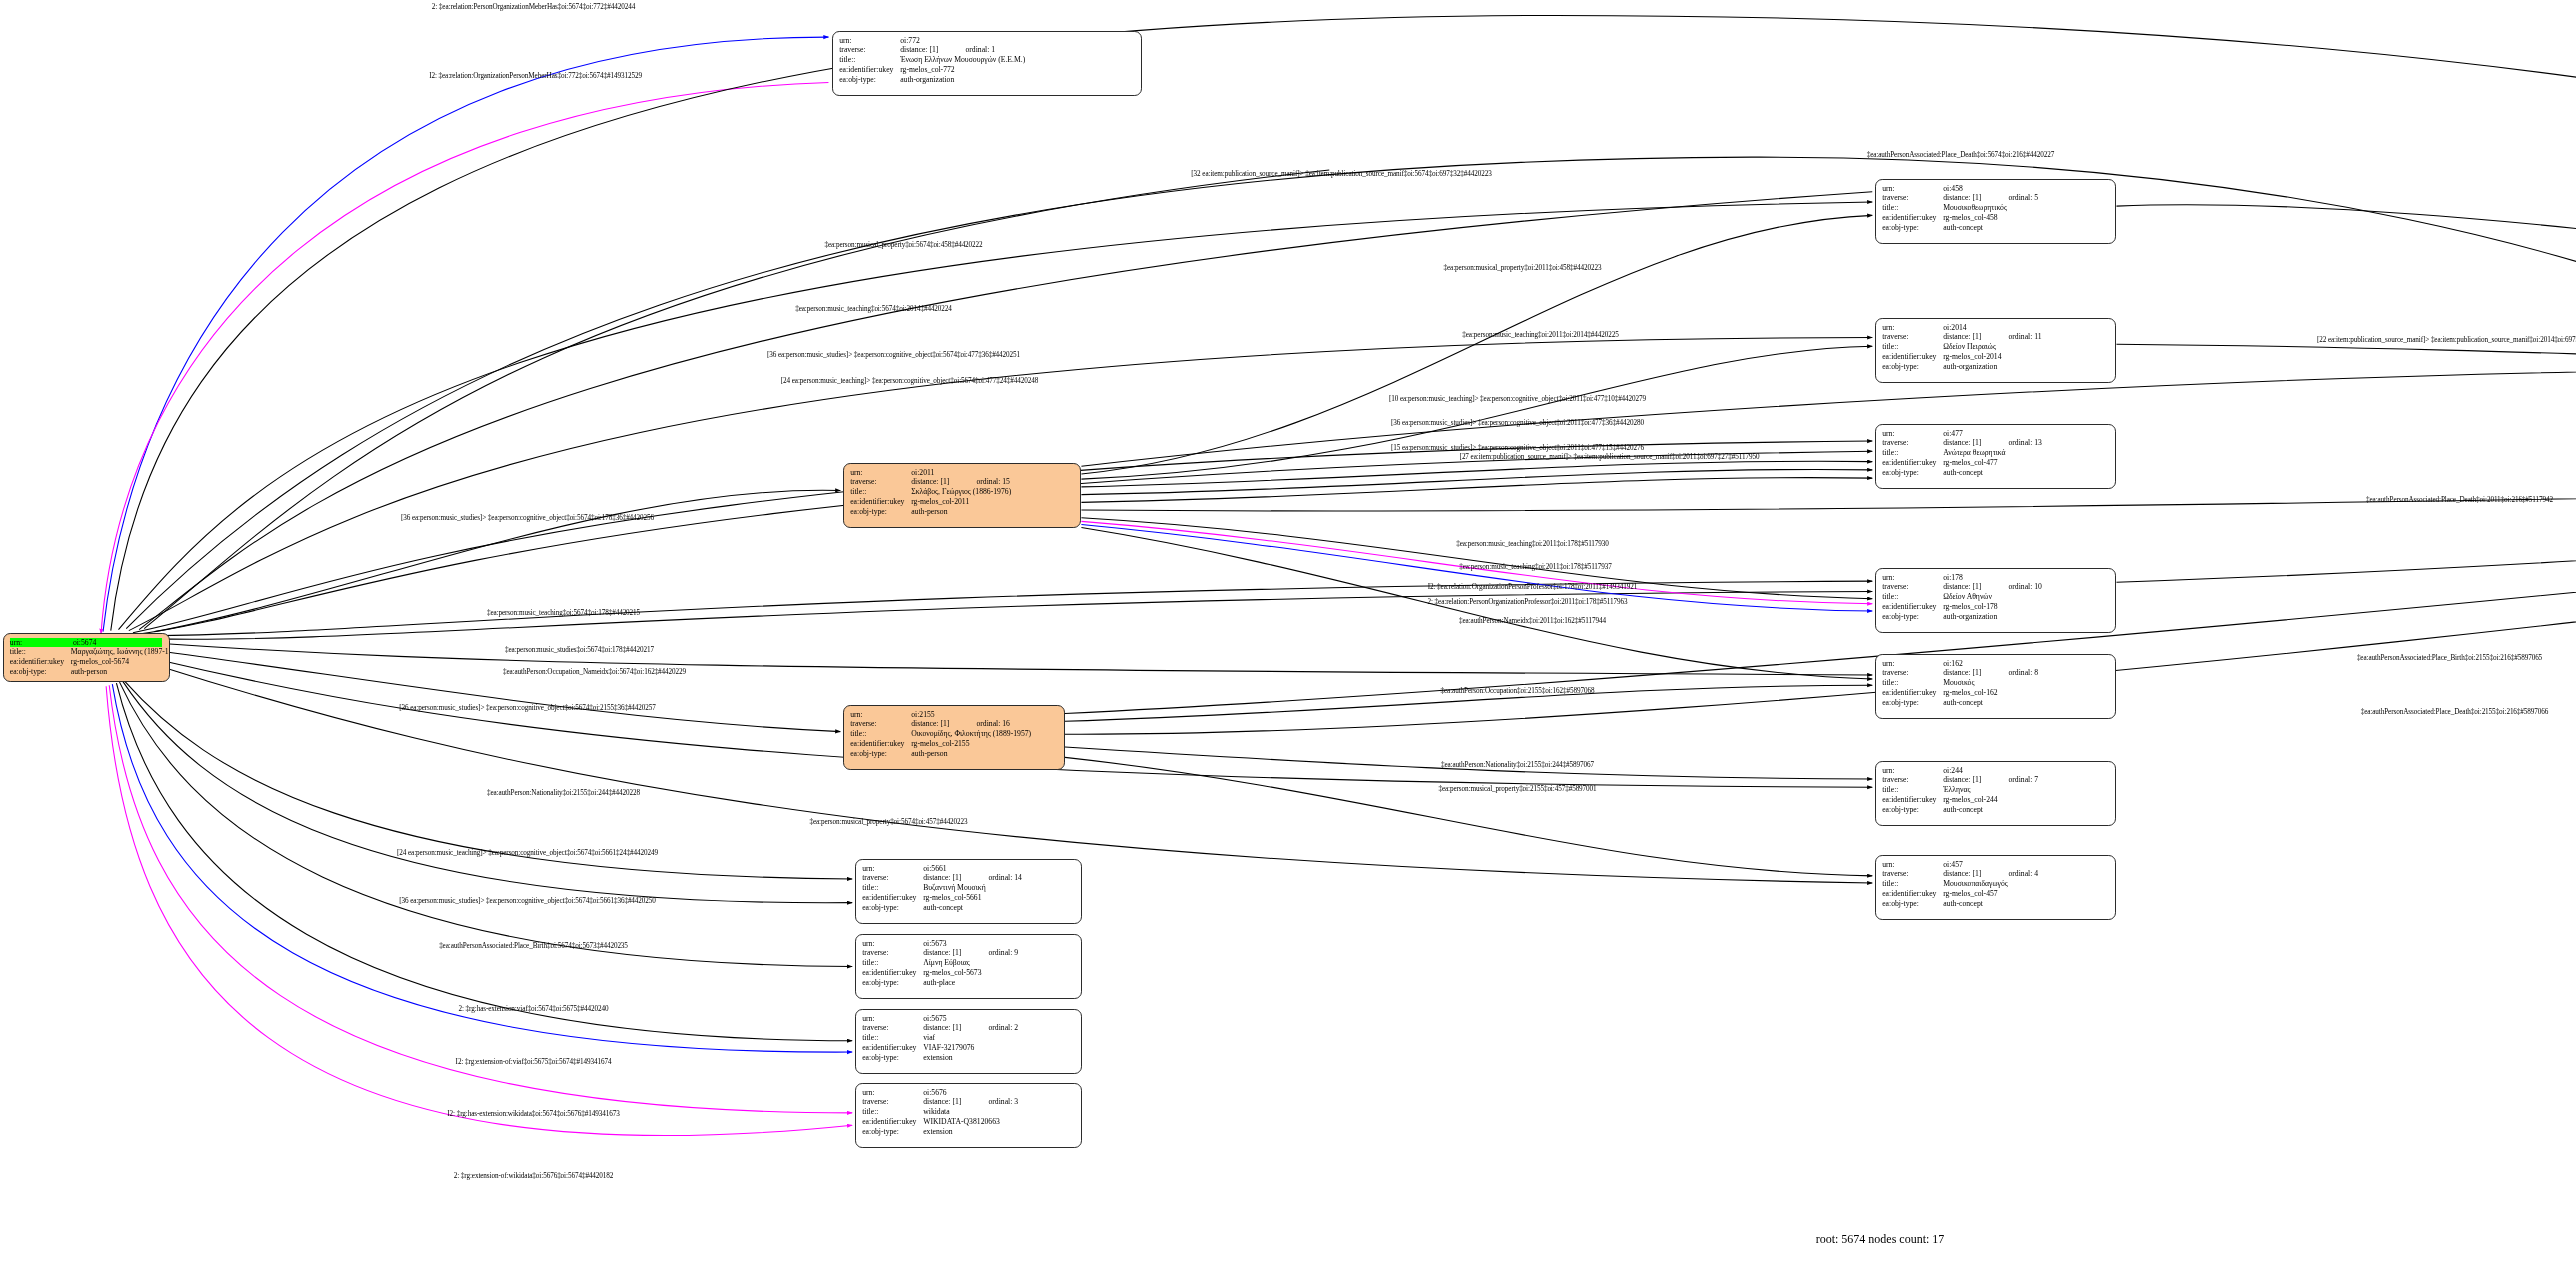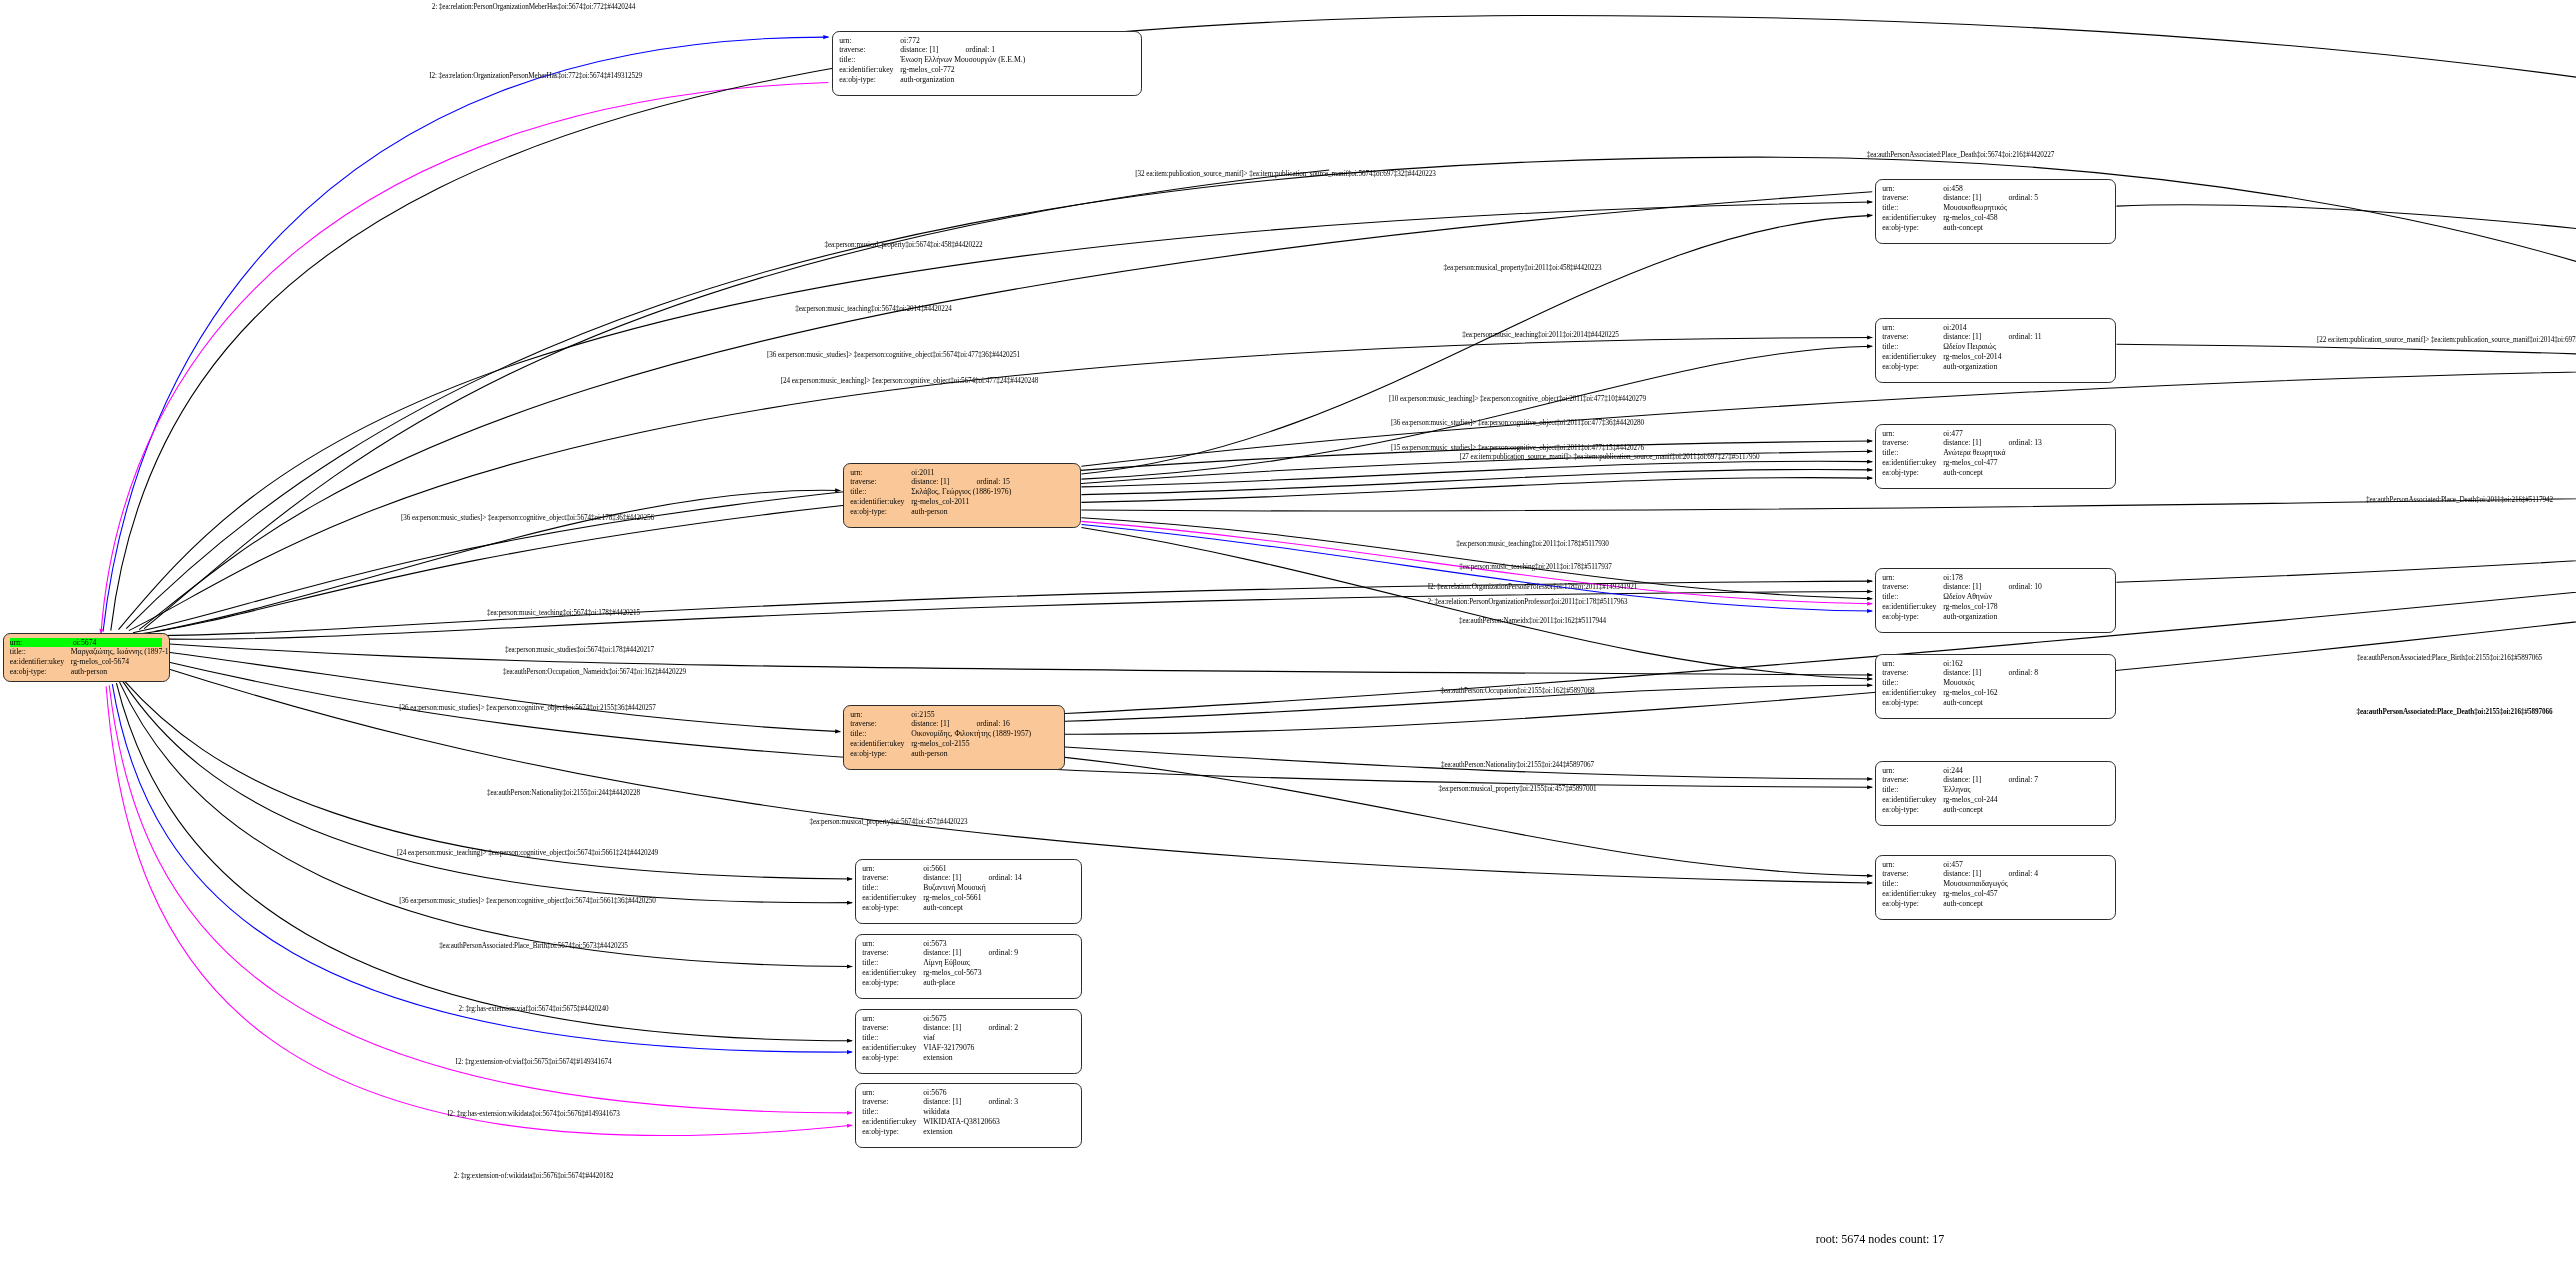--- a/index.html
+++ b/index.html
@@ -545,21 +545,21 @@
         <div class="row">
           <span class="k">ea:obj-type:</span>
           <span class="v">extension</span>
         </div>
       </div>
     </div>
   <div id="labels">
       <div class="edge-label" style="left: 526px; top: 6.7px;">2: ‡ea:relation:PersonOrganizationMeberHas‡oi:5674‡oi:772‡#4420244</div>
       <div class="edge-label" style="left: 528px; top: 76px;">I2: ‡ea:relation:OrganizationPersonMeberHas‡oi:772‡oi:5674‡#149312529</div>
       <div class="edge-label" style="left: 1953px; top: 155px;">‡ea:authPersonAssociated:Place_Death‡oi:5674‡oi:216‡#4420227</div>
-      <div class="edge-label" style="left: 1278px; top: 174px;">[32 ea:item:publication_source_manif]&gt; ‡ea:item:publication_source_manif‡oi:5674‡oi:697‡32‡#4420223</div>
+      <div class="edge-label" style="left: 1334px; top: 174px;">[32 ea:item:publication_source_manif]&gt; ‡ea:item:publication_source_manif‡oi:5674‡oi:697‡32‡#4420223</div>
       <div class="edge-label" style="left: 896px; top: 216px; margin-top: 29px;">‡ea:person:musical_property‡oi:5674‡oi:458‡#4420222</div>
       <div class="edge-label" style="left: 1515px; top: 268px;">‡ea:person:musical_property‡oi:2011‡oi:458‡#4420223</div>
       <div class="edge-label" style="left: 866px; top: 309px;">‡ea:person:music_teaching‡oi:5674‡oi:2014‡#4420224</div>
       <div class="edge-label" style="left: 1533px; top: 335px;">‡ea:person:music_teaching‡oi:2011‡oi:2014‡#4420225</div>
       <div class="edge-label" style="left: 886px; top: 355px;">[36 ea:person:music_studies]&gt; ‡ea:person:cognitive_object‡oi:5674‡oi:477‡36‡#4420251</div>
       <div class="edge-label" style="left: 2463px; top: 340px;">[22 ea:item:publication_source_manif]&gt; ‡ea:item:publication_source_manif‡oi:2014‡oi:697‡22‡#174511752</div>
       <div class="edge-label" style="left: 902px; top: 381px;">[24 ea:person:music_teaching]&gt; ‡ea:person:cognitive_object‡oi:5674‡oi:477‡24‡#4420248</div>
       <div class="edge-label" style="left: 1510px; top: 399px;">[10 ea:person:music_teaching]&gt; ‡ea:person:cognitive_object‡oi:2011‡oi:477‡10‡#4420279</div>
       <div class="edge-label" style="left: 1510px; top: 423px;">[36 ea:person:music_studies]&gt; ‡ea:person:cognitive_object‡oi:2011‡oi:477‡36‡#4420280</div>
       <div class="edge-label" style="left: 1510px; top: 448px;">[15 ea:person:music_studies]&gt; ‡ea:person:cognitive_object‡oi:2011‡oi:477‡15‡#4420276</div>
@@ -570,21 +570,21 @@
       <div class="edge-label" style="left: 1528px; top: 567px;">‡ea:person:music_teaching‡oi:2011‡oi:178‡#5117937</div>
       <div class="edge-label" style="left: 1525px; top: 587px;">I2: ‡ea:relation:OrganizationPersonProfessor‡oi:178‡oi:2011‡#149341921</div>
       <div class="edge-label" style="left: 1520px; top: 602px; text-align: center;">2: ‡ea:relation:PersonOrganizationProfessor‡oi:2011‡oi:178‡#5117963</div>
       <div class="edge-label" style="left: 1525px; top: 621px;">‡ea:authPerson:Nameidx‡oi:2011‡oi:162‡#5117944</div>
       <div class="edge-label" style="left: 556px; top: 613px;">‡ea:person:music_teaching‡oi:5674‡oi:178‡#4420215</div>
       <div class="edge-label" style="left: 572px; top: 650px;">‡ea:person:music_studies‡oi:5674‡oi:178‡#4420217</div>
       <div class="edge-label" style="left: 587px; top: 672px;">‡ea:authPerson:Occupation_Nameidx‡oi:5674‡oi:162‡#4420229</div>
       <div class="edge-label" style="left: 2442px; top: 658px;">‡ea:authPersonAssociated:Place_Birth‡oi:2155‡oi:216‡#5897065</div>
       <div class="edge-label" style="left: 1510px; top: 691px;">‡ea:authPerson:Occupation‡oi:2155‡oi:162‡#5897068</div>
       <div class="edge-label" style="left: 520px; top: 708px;">[36 ea:person:music_studies]&gt; ‡ea:person:cognitive_object‡oi:5674‡oi:2155‡36‡#4420257</div>
-      <div class="edge-label" style="left: 2447px; top: 712px; font-weight: bold;">‡ea:authPersonAssociated:Place_Death‡oi:2155‡oi:216‡#5897066</div>
+      <div class="edge-label" style="left: 2447px; top: 712px;">‡ea:authPersonAssociated:Place_Death‡oi:2155‡oi:216‡#5897066</div>
       <div class="edge-label" style="left: 1510px; top: 765px;">‡ea:authPerson:Nationality‡oi:2155‡oi:244‡#5897067</div>
       <div class="edge-label" style="left: 556px; top: 793px;">‡ea:authPerson:Nationality‡oi:2155‡oi:244‡#4420228</div>
       <div class="edge-label" style="left: 1510px; top: 789px;">‡ea:person:musical_property‡oi:2155‡oi:457‡#5897001</div>
       <div class="edge-label" style="left: 881px; top: 822px;">‡ea:person:musical_property‡oi:5674‡oi:457‡#4420223</div>
       <div class="edge-label" style="left: 520px; top: 853px;">[24 ea:person:music_teaching]&gt; ‡ea:person:cognitive_object‡oi:5674‡oi:5661‡24‡#4420249</div>
       <div class="edge-label" style="left: 520px; top: 901px;">[36 ea:person:music_studies]&gt; ‡ea:person:cognitive_object‡oi:5674‡oi:5661‡36‡#4420250</div>
       <div class="edge-label" style="left: 526px; top: 946px;">‡ea:authPersonAssociated:Place_Birth‡oi:5674‡oi:5673‡#4420235</div>
       <div class="edge-label" style="left: 526px; top: 1009px;">2: ‡rg:has-extension:viaf‡oi:5674‡oi:5675‡#4420240</div>
       <div class="edge-label" style="left: 526px; top: 1062px;">I2: ‡rg:extension-of:viaf‡oi:5675‡oi:5674‡#149341674</div>
       <div class="edge-label" style="left: 526px; top: 1114px;">I2: ‡rg:has-extension:wikidata‡oi:5674‡oi:5676‡#149341673</div>

